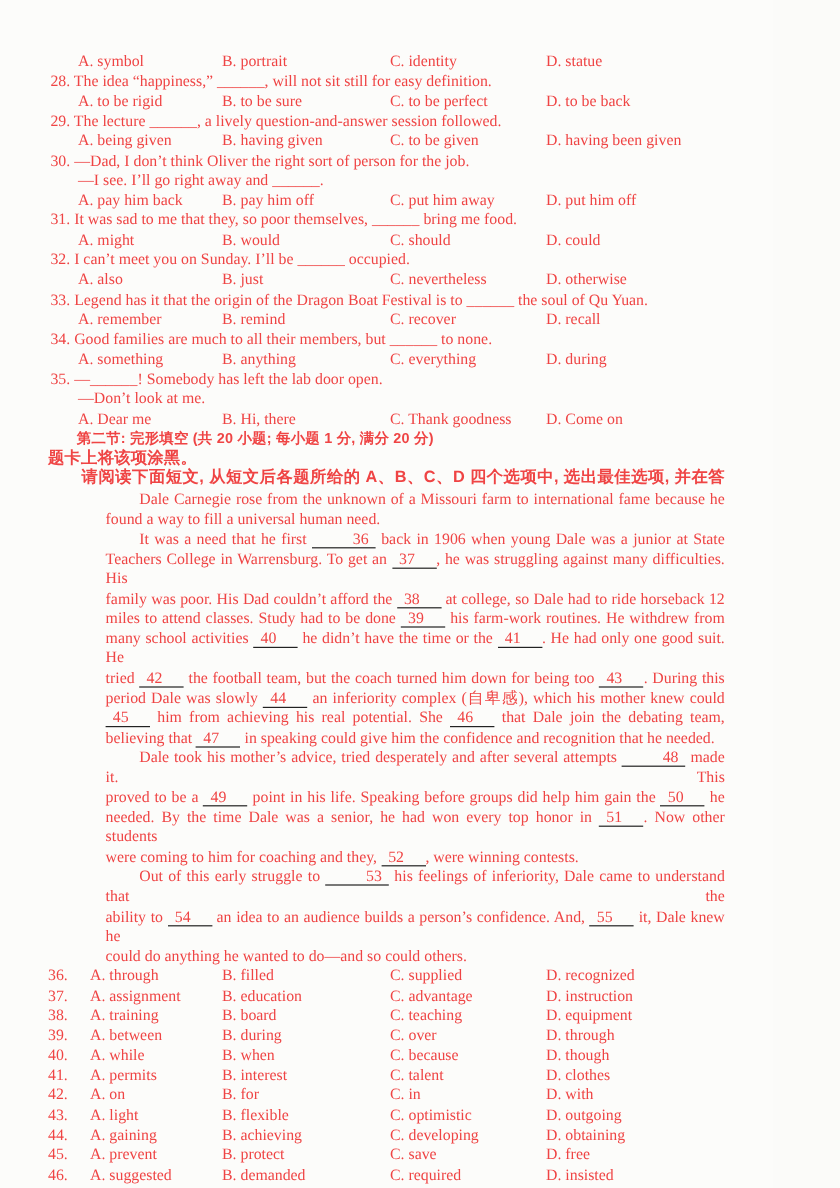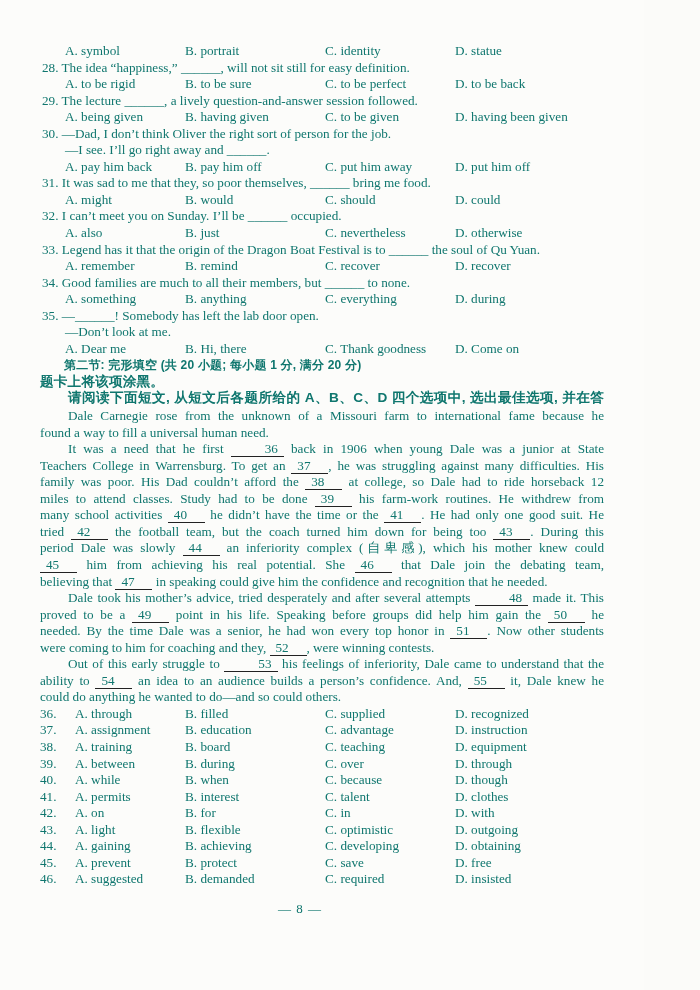--- a/index.html
+++ b/index.html
@@ -1,19 +1,19 @@
 <!DOCTYPE html>
 <html><head>
 <meta charset="utf-8">
 <style>
   * { margin:0; padding:0; box-sizing:border-box; }
   html,body { width:700px; height:990px; background:#fbfbf9; }
   .sheet {
     position:relative; width:644px; height:990px; overflow:hidden;
-    background:#fcfcfa; color:#0f766e;
+    background:#fcfcfa; color:#ef4444;
     padding:43px 40px 0 40px;
     font-family:"Liberation Serif","DejaVu Serif",serif;
     font-size:13.2px; line-height:16.55px;
   }
   
   .qline { white-space:nowrap; padding-left:2px; }
   .qline.cont { padding-left:25px; }
   .optrow {
     display:grid; grid-template-columns:120px 140px 130px 1fr;
     padding-left:25px; white-space:nowrap;
@@ -23,21 +23,21 @@
     font-family:"Liberation Sans","DejaVu Sans",sans-serif;
     font-weight:700; font-size:12px; line-height:16.55px; letter-spacing:.2px;margin-left:24px;
   }
   .cn {
     font-family:"Liberation Sans","DejaVu Sans",sans-serif;
     font-weight:700; font-size:13.6px; line-height:16.55px; letter-spacing:.2px;
   }
   .cn.ind { text-indent:28px; }
   .cn.just { text-align:justify; text-align-last:justify; }
   
-  .passage { margin-top:1px; }
+  .passage { margin-top:1px;margin-left:48px; }
   .pl { text-align:justify; text-align-last:justify; }
   .pl.last { text-align-last:left; }
   .pl.ind { text-indent:28px; }
   .blank {
     display:inline-block; min-width:37px; padding:0 6px;
     text-align:right; border-bottom:1px solid #222;
     line-height:14px;
   }
   
   .crow {
@@ -109,21 +109,21 @@
       <span>D. otherwise</span>
     </div>
   </div>
 
   <div>
     <div class="qline">33. Legend has it that the origin of the Dragon Boat Festival is to ______ the soul of Qu Yuan.</div>
     <div class="optrow">
       <span>A. remember</span>
       <span>B. remind</span>
       <span>C. recover</span>
-      <span>D. recover</span>
+      <span>D. recall</span>
     </div>
   </div>
 
   <div>
     <div class="qline">34. Good families are much to all their members, but ______ to none.</div>
     <div class="optrow">
       <span>A. something</span>
       <span>B. anything</span>
       <span>C. everything</span>
       <span>D. during</span>

